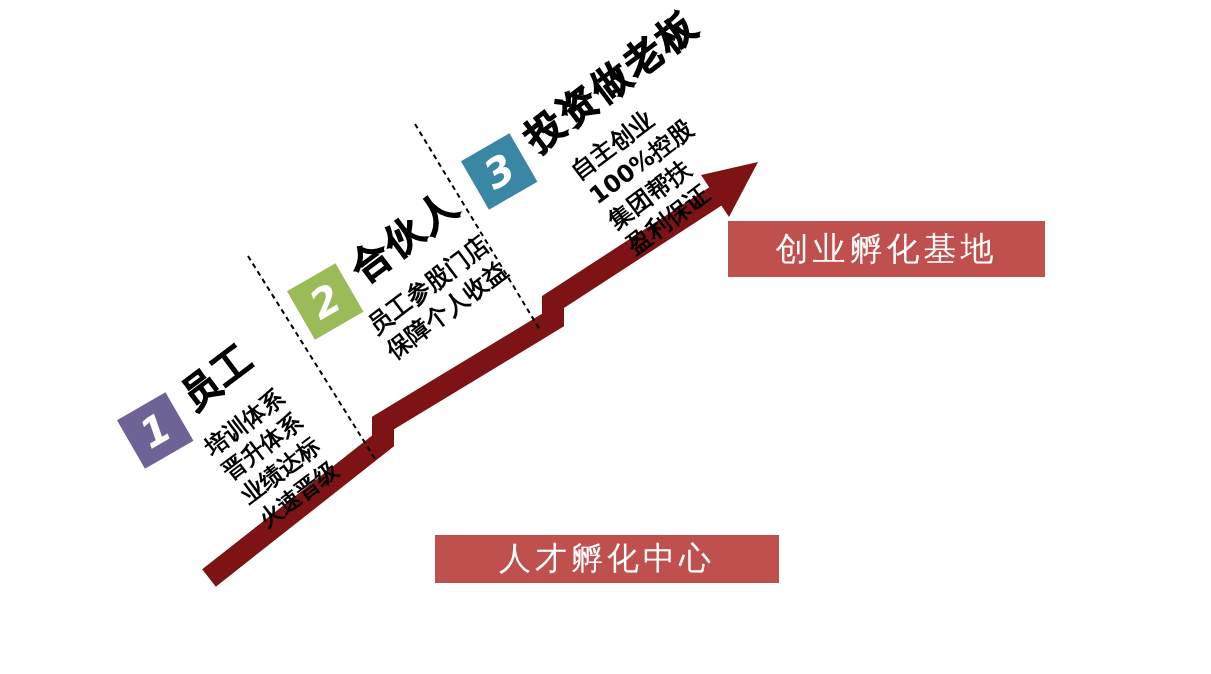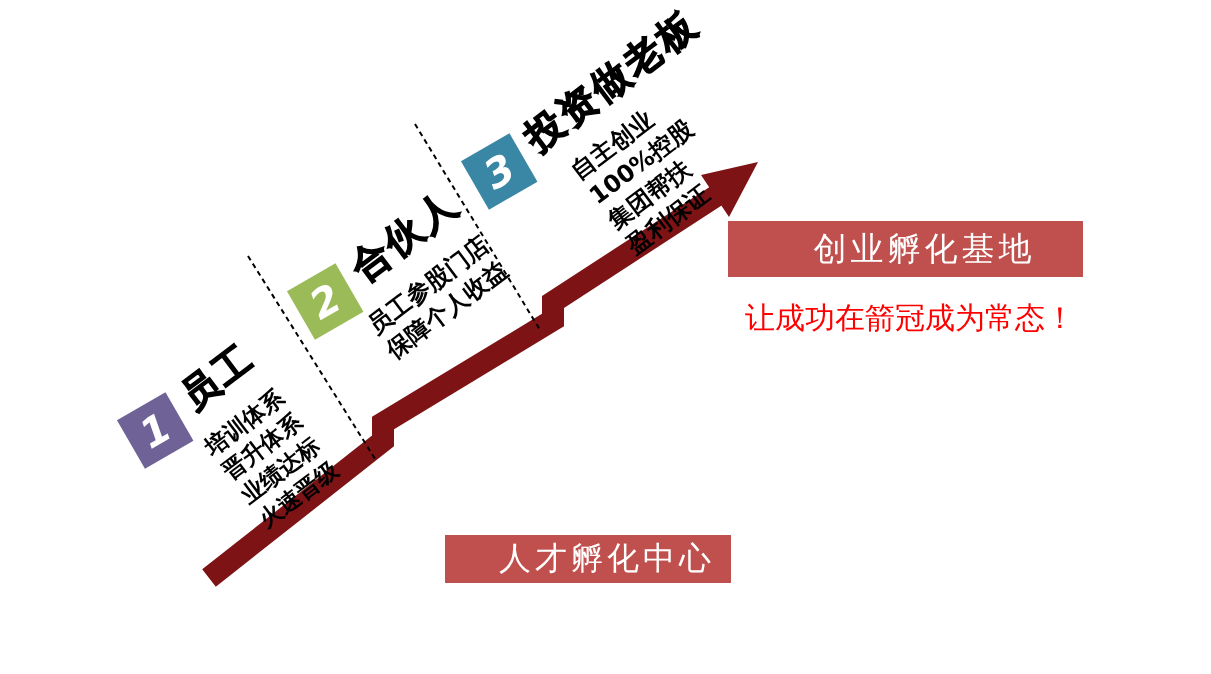--- a/index.html
+++ b/index.html
@@ -27,24 +27,24 @@
   .stage-details div{white-space:nowrap;}
   #stage1{left:116px;top:425px;}
   #stage1 .stage-details{margin:4px 0 0 58px;font-size:23px;line-height:30px;}
   #stage2{left:286px;top:296px;}
   #stage2 .stage-details{margin:6px 0 0 48px;font-size:24px;line-height:31px;}
   #stage3{left:460px;top:166px;}
   #stage3 .stage-details{margin:4px 0 0 86px;font-size:24px;line-height:31px;}
   
   .banner{
     position:absolute;z-index:2;display:flex;align-items:center;justify-content:center;
-    color:#fff;letter-spacing:4px;padding-left:38px;
+    color:#fff;letter-spacing:4px;
   }
   #banner-startup{left:728px;top:221px;width:317px;height:56px;font-size:33px;}
-  #banner-talent{left:435px;top:535px;width:248px;height:48px;font-size:32px;margin-left:10px;}
+  #banner-talent{left:435px;top:535px;width:344px;height:48px;font-size:32px;}
   .caption{
     position:absolute;z-index:2;text-align:center;
     font-family:"DejaVu Serif","Liberation Serif",serif;white-space:nowrap;
   }
   #caption-startup{left:735px;top:298px;width:350px;font-size:30px;}
   #caption-talent{left:420px;top:600px;width:380px;font-size:28px;}
 </style>
 </head>
 <body>
 
@@ -96,19 +96,18 @@
       <div>自主创业</div>
       <div>100%控股</div>
       <div>集团帮扶</div>
       <div>盈利保证</div>
     </div>
   </div>
 
   <div id="banner-startup" class="banner" style="background: rgb(192, 80, 77);">
     <span style="color: rgb(255, 255, 255);">创业孵化基地</span>
   </div>
-  <div id="caption-startup" class="caption" style="color: rgb(255, 0, 0);">让成功在箭冠成为常态！</div>
 
   <div id="banner-talent" class="banner" style="background: rgb(192, 80, 77);">
     <span style="color: rgb(255, 255, 255);">人才孵化中心</span>
   </div>
 
 </div>
 
 </body></html>

